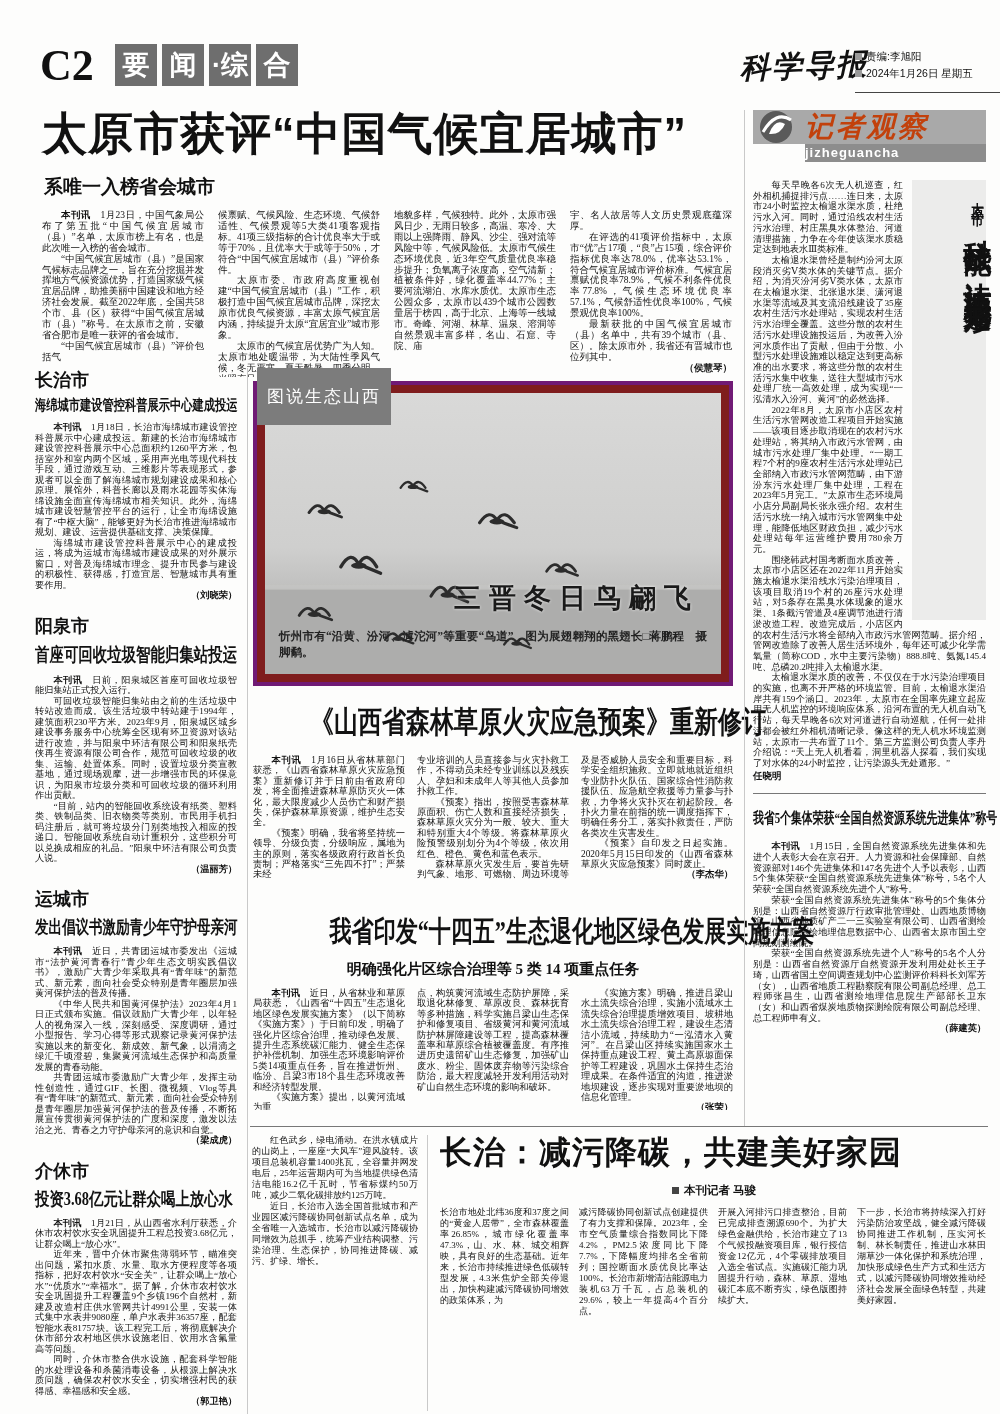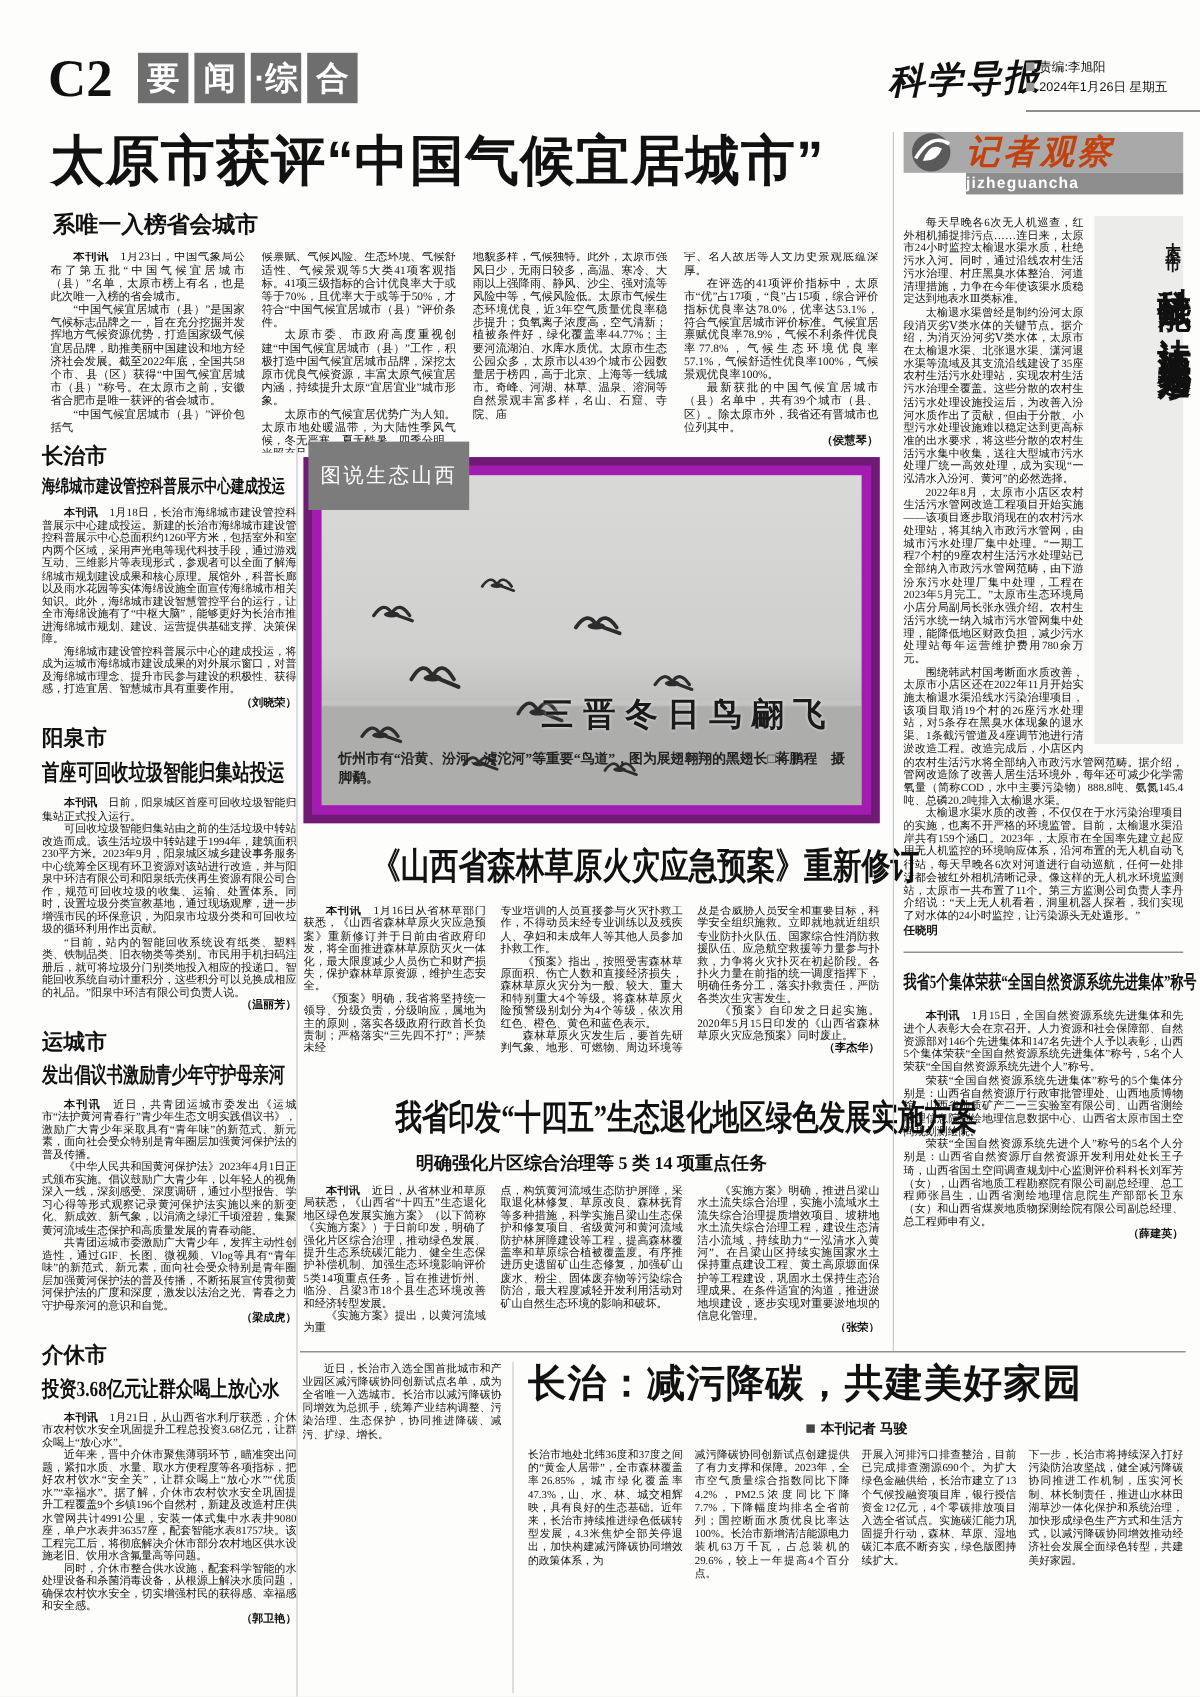--- a/index.html
+++ b/index.html
@@ -27,32 +27,32 @@
   .colset { display:flex; }
   .col { overflow:hidden; }
   .condensed { white-space:nowrap; display:inline-block; }
   
   #lead { position:absolute; left:42px; top:104px; width:692px; }
   #lead .hl { font-family:"Liberation Sans","DejaVu Sans",sans-serif; font-weight:900; font-size:45px; letter-spacing:1px; }
   #lead .sub { font-family:"Liberation Sans","DejaVu Sans",sans-serif; font-weight:bold; font-size:19px; margin:10px 0 10px 2px; }
   #lead .colset { gap:14px; }
   #lead .col { width:162px; height:167px; font-size:9.5px; line-height:10.9px; }
   
-  #leftrail { position:absolute; left:35px; top:368px; width:213px; height:1046px; border-right:1px solid #c9c9c9; }
+  #leftrail { position:absolute; left:35px; top:368px; width:213px; height:1046px; border-right:1px solid #c9c9c9; padding-right:10px; }
   .rail-art { margin-bottom:13px; }
   .city { font-family:"Liberation Sans","DejaVu Sans",sans-serif; font-weight:bold; font-size:18px; margin-bottom:4px; }
   .rail-hl { font-weight:900; margin-bottom:7px; }
   .rail-hl .condensed { transform-origin:left center; }
   .rail-body { font-size:9.2px; line-height:10.5px; text-align:justify; }
   .rail-body .byline { font-size:9.2px; }
   
   #photo-block { position:absolute; left:253px; top:368px; width:480px; height:322px; }
   .photo-tab { position:absolute; left:4px; top:0; z-index:2; background:#7c7c7c; color:#ffffff; padding:17px 10px;
     font-family:"Liberation Sans","DejaVu Sans",sans-serif; font-weight:400; font-size:17px; letter-spacing:2px; }
-  .photo-frame { position:absolute; left:0; top:13px; width:480px; height:305px; border:7px solid #701a75; padding:8px; background:#a21caf;}
+  .photo-frame { position:absolute; left:0; top:13px; width:480px; height:305px; border:4px solid #701a75; padding:8px; background:#7f1d1d;}
   .photo { position:relative; width:100%; height:100%; background:linear-gradient(#d9d9d8 0%, #cfcfce 55%, #bdbdbc 72%, #b2b2b1 100%); overflow:hidden; }
   .cap-title { position:absolute; right:22px; bottom:58px; font-weight:900; font-size:27px; letter-spacing:8px;
     color:#1a1a1a; text-shadow:0 0 3px rgba(255,255,255,.8); }
   .cap-text { position:absolute; left:14px; right:14px; bottom:14px; font-weight:bold; font-size:11.5px; line-height:16px; color:#222; text-align:justify;}
   .cap-credit { float:right; }
   
   .big-serif { text-align:center; font-weight:900; }
   .big-serif .condensed { transform-origin:center center; }
   
   #fire { position:absolute; left:253px; top:702px; width:480px; }
@@ -357,20 +357,21 @@
             <p class="para">荣获“全国自然资源系统先进集体”称号的5个集体分别是：山西省自然资源厅行政审批管理处、山西地质博物馆、山西省地质矿产二一三实验室有限公司、山西省测绘地理信息院测绘地理信息数据中心、山西省太原市国土空间规划测绘院。</p>
             <p class="para">荣获“全国自然资源系统先进个人”称号的5名个人分别是：山西省自然资源厅自然资源开发利用处处长王子琦，山西省国土空间调查规划中心监测评价科科长刘军芳（女），山西省地质工程勘察院有限公司副总经理、总工程师张昌生，山西省测绘地理信息院生产部部长卫东（女）和山西省煤炭地质物探测绘院有限公司副总经理、总工程师申有义。</p>
           </div>
         <p class="byline">（薛建英）</p>
       </div>
     </div>
   </div>
 
   <div id="bottom">
     <div class="bot-left">
+        <p class="para">红色武乡，绿电涌动。在洪水镇成片的山岗上，一座座“大风车”迎风旋转。该项目总装机容量1400兆瓦，全容量并网发电后，25年运营期内可为当地提供绿色清洁电能16.2亿千瓦时，节省标煤约50万吨，减少二氧化碳排放约125万吨。</p>
         <p class="para">近日，长治市入选全国首批城市和产业园区减污降碳协同创新试点名单，成为全省唯一入选城市。长治市以减污降碳协同增效为总抓手，统筹产业结构调整、污染治理、生态保护，协同推进降碳、减污、扩绿、增长。</p>
       </div>
     <div class="bot-main">
       <div class="bot-hl">长治：减污降碳，共建美好家园</div>
       <div class="bot-by">
         <span class="sq"></span><span>本刊记者  马骏</span>
       </div>
       <div class="bot-cols">
         <div class="col">
             <p class="para noindent">长治市地处北纬36度和37度之间的“黄金人居带”，全市森林覆盖率26.85%，城市绿化覆盖率47.3%，山、水、林、城交相辉映，具有良好的生态基础。近年来，长治市持续推进绿色低碳转型发展，4.3米焦炉全部关停退出，加快构建减污降碳协同增效的政策体系，为</p>

